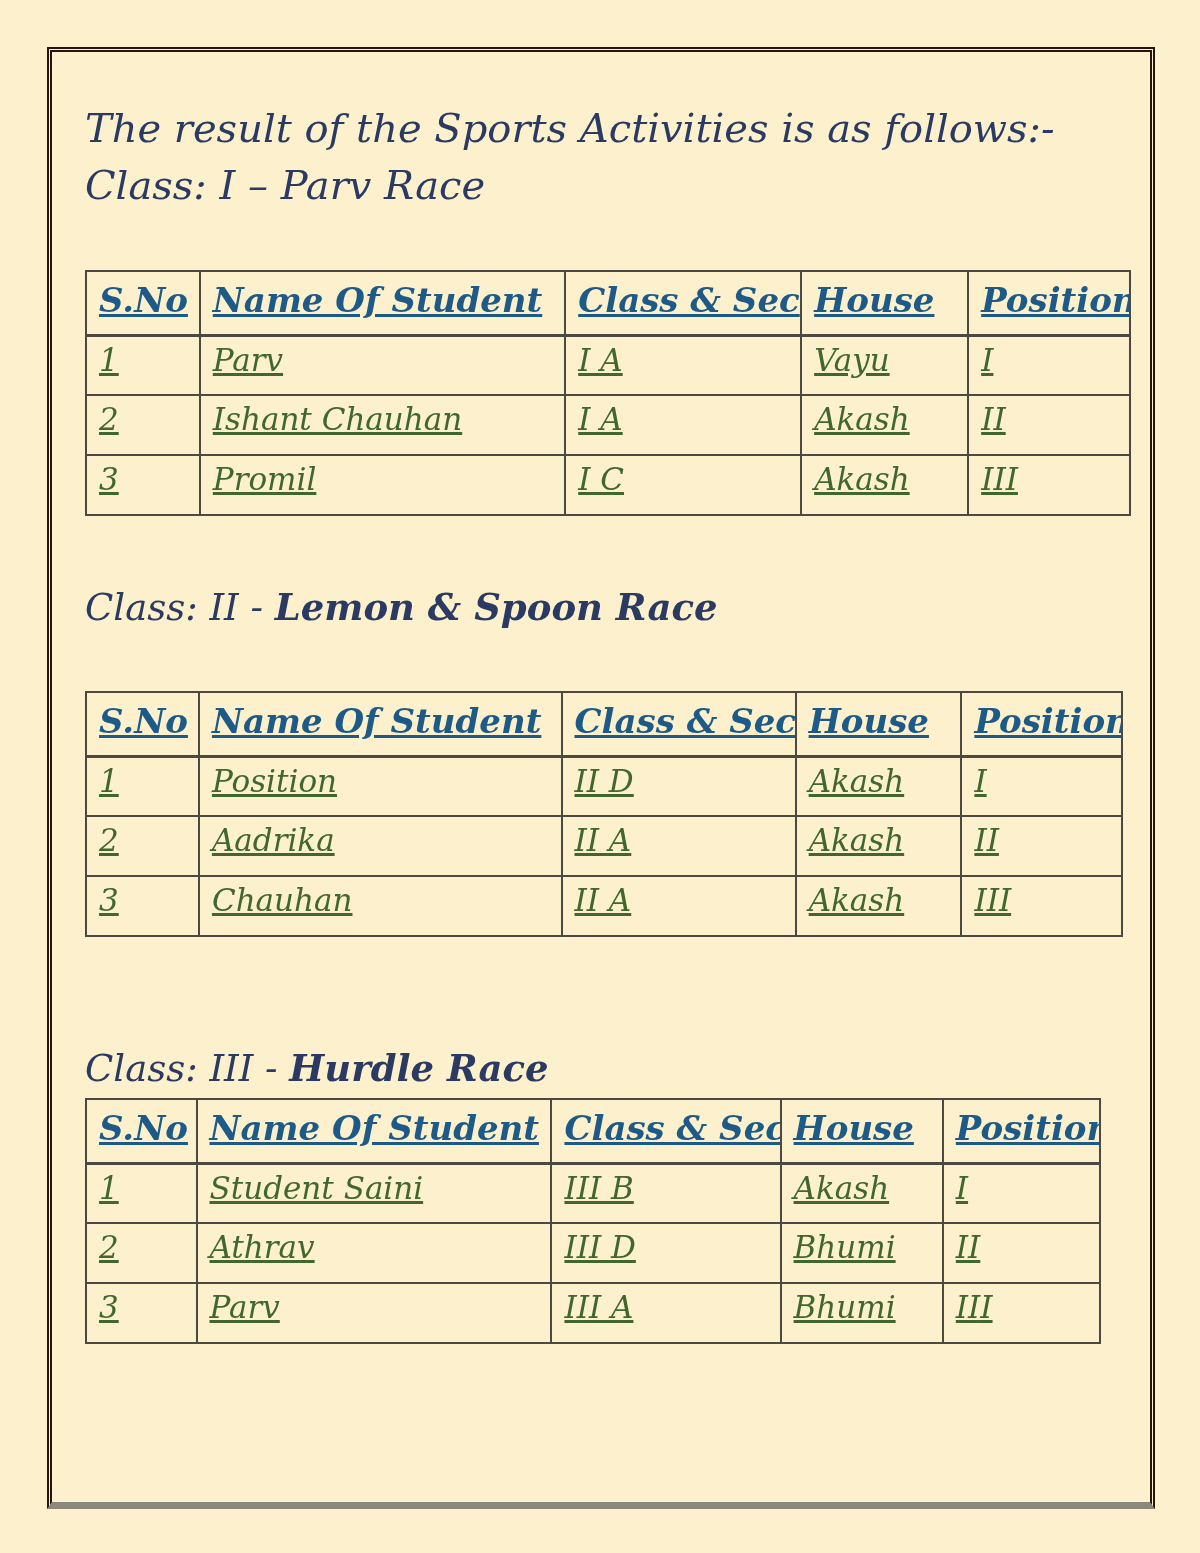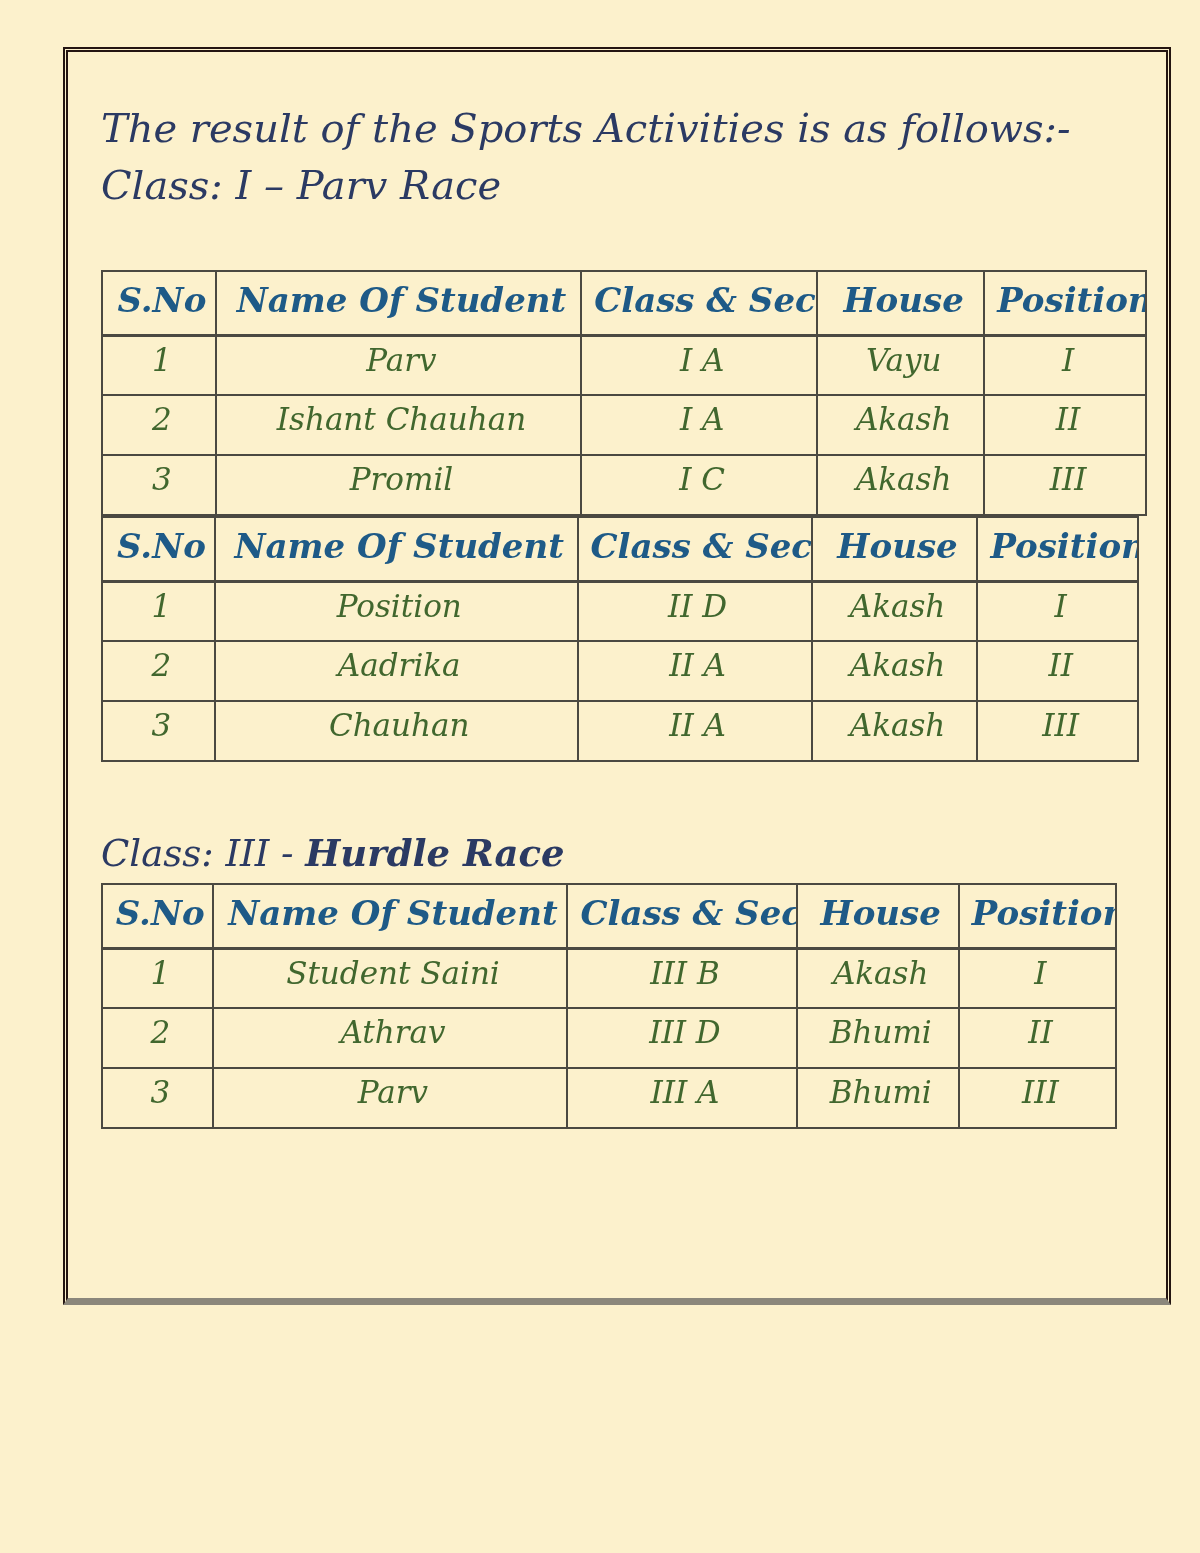--- a/index.html
+++ b/index.html
@@ -16,56 +16,57 @@
   body{
     width:1200px;height:1553px;
     background:var(--bg);
     font-family:"DejaVu Serif", serif;
     font-style:italic;
     overflow:hidden;
     position:relative;
   }
   .frame{
     position:absolute;
-    left:63px;top:47px;
-    width:1108px;height:1258px;
+    left:47px;top:47px;
+    width:1108px;height:1462px;
     border:5px double var(--frame);
     border-bottom:7px solid var(--bottombar);
   }
   .content{
     padding:0 30px 0 33px;
   }
   .doc-title{
     margin-top:48px;
     font-size:40px;
     line-height:57px;
     color:var(--navy);
   }
   .section-heading{
     font-size:37px;
     line-height:46px;
     color:var(--navy);
   }
   .heading-2{margin-top:68px;margin-bottom:60px;}
-  .heading-3{margin-top:68px;margin-bottom:6px;}
+  .heading-3{margin-top:108px;margin-bottom:6px;}
   .heading-em{font-weight:bold;}
   table.results{
     border-collapse:collapse;
     table-layout:fixed;
     border:2px solid var(--tableborder);
   }
   table.t1{width:1046px;margin-top:56px;}
   table.t2{width:1038px;}
   table.t3{width:1016px;}
   table.results th, table.results td{
     border:2px solid var(--tableborder);
-    text-align:center;
+    text-align:left;
     vertical-align:top;
     overflow:hidden;
     white-space:nowrap;
+    text-decoration:underline;
   }
   table.results th{
     height:64px;
     padding:8px 6px 0 12px;
     font-size:34px;
     font-weight:bold;
     color:var(--headerblue);
     border-bottom-width:3px;
   }
   table.results td{
@@ -126,20 +127,21 @@
         <tr>
           <td>3</td>
           <td>Promil</td>
           <td>I C</td>
           <td>Akash</td>
           <td>III</td>
         </tr>
       </tbody>
     </table>
 
+    <div class="section-heading heading-2"><span>Class: II - </span><span class="heading-em">Lemon &amp; Spoon Race</span></div>
 
     <table class="results t2">
       <colgroup>
           <col class="c-sno">
           <col class="c-name">
           <col class="c-class">
           <col class="c-house">
           <col class="c-pos">
         </colgroup>
       <thead>

